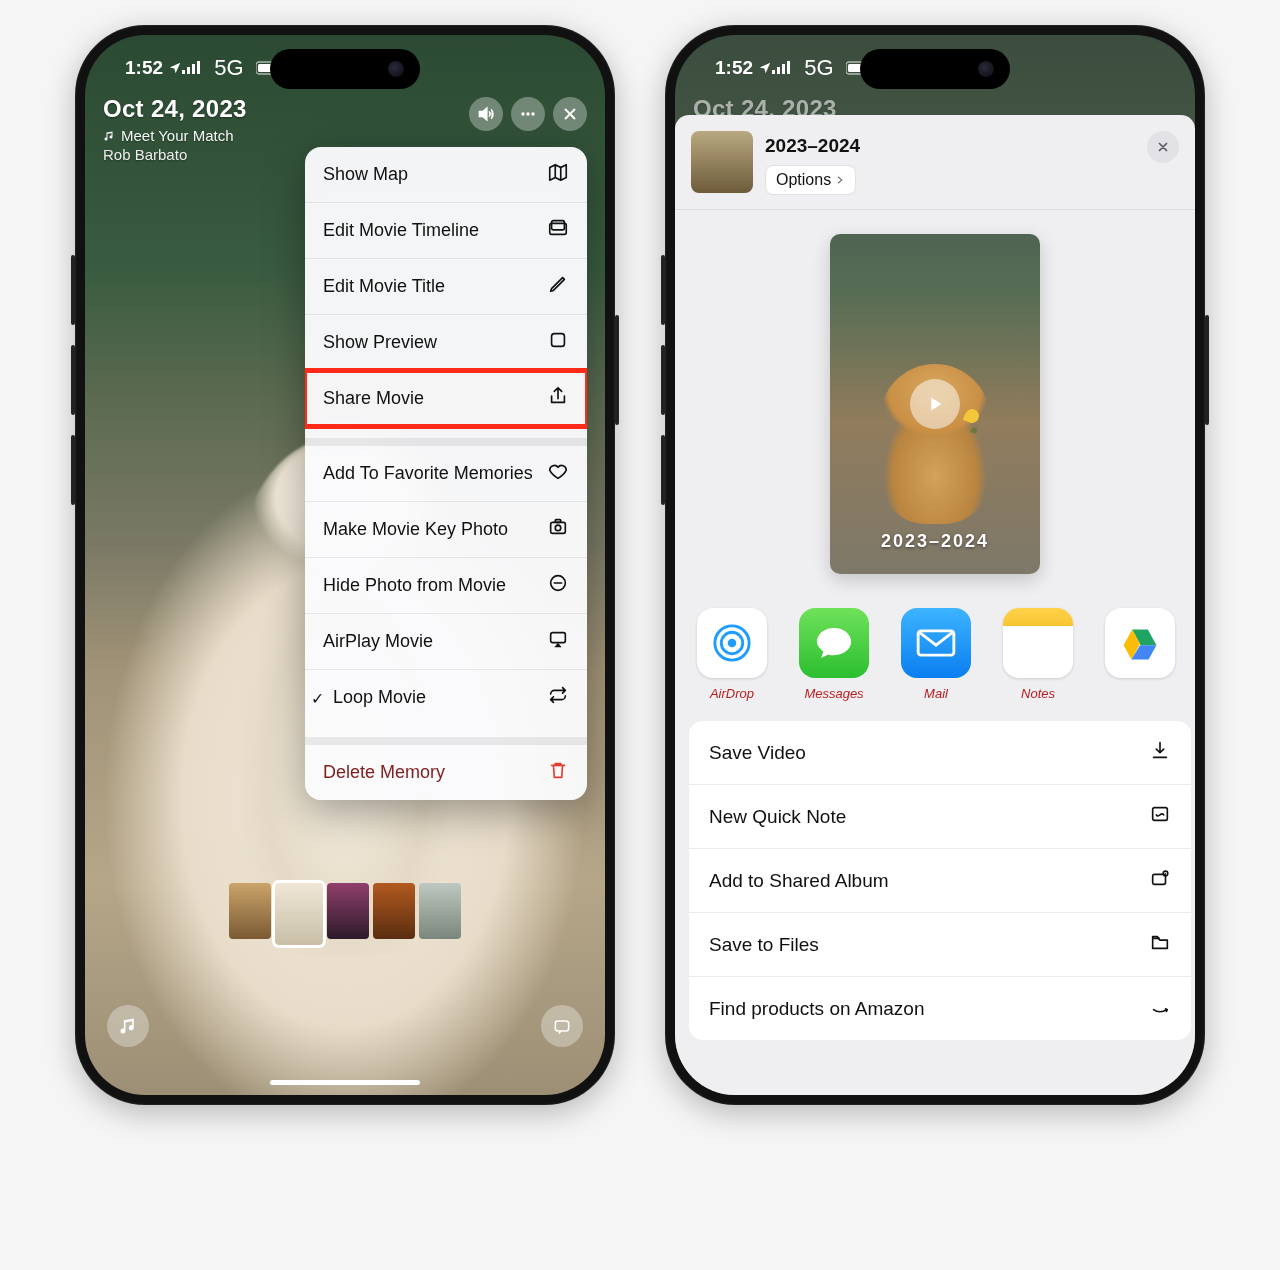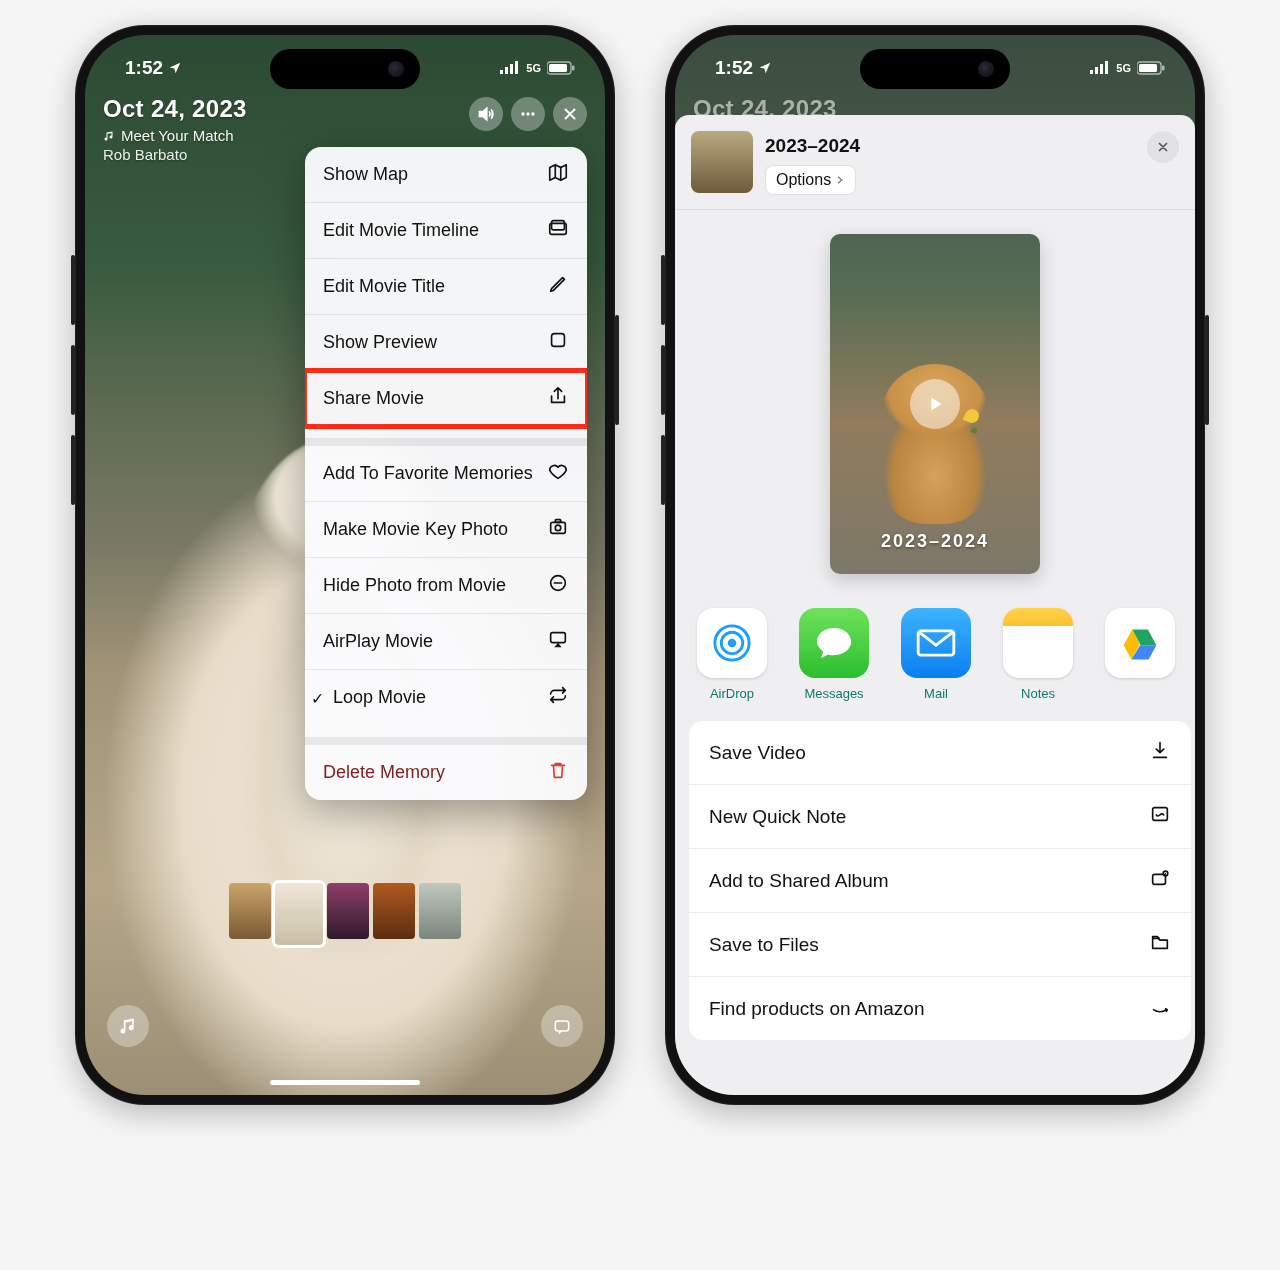--- a/index.html
+++ b/index.html
@@ -57,26 +57,26 @@
   }
   .island::after{
     content:""; position:absolute; right:16px; top:12px;
     width:16px; height:16px; border-radius:50%;
     background: radial-gradient(circle at 40% 40%, #2a2a3a, #0a0a10);
   }
 
   
   .status {
     position: absolute; top: 0; left:0; right:0; height: 58px;
-    display:flex; align-items:center; justify-content:space-between;
+    display:flex; align-items:center; justify-content:flex-start;
     padding: 8px 30px 0 40px;
     color:#fff; z-index:15;
     font-weight:600; font-size:19px;
   }
-  .status .right { display:flex; align-items:center; gap:6px; font-size:11px; font-weight:700;}
+  .status .right { display:flex; align-items:center; gap:12px; font-size:22px; font-weight:400;}
   .status svg { display:block; }
 
   
   .bg-dog {
     position:absolute; inset:0;
     background:
       radial-gradient(ellipse 70% 48% at 50% 72%, #f1e8da 0%, #e8dcc9 45%, transparent 66%),
       linear-gradient(180deg, #2c4a33 0%, #395b3f 22%, #5d6b52 35%, #7a7965 48%, #a19377 60%, #b5a688 80%, #9c8f75 100%);
   }
   .bg-dog::after{
@@ -252,21 +252,21 @@
     text-shadow:0 1px 3px rgba(0,0,0,.5);
   }
 
   
   .apps{
     display:flex; gap:32px; padding:14px 22px 6px 22px;
     overflow:hidden; align-items:flex-start;
   }
   .app{ display:flex;flex-direction:column;align-items:center;gap:8px;width:76px;}
   .app-icon{width:70px;height:70px;border-radius:16px;display:flex;align-items:center;justify-content:center;}
-  .app-label{font-size:13px;color:#0f766e;}
+  .app-label{font-size:13px;color:#b91c1c;font-style:italic;}
   .ai-airdrop{background:#fff;box-shadow:0 1px 3px rgba(0,0,0,.15);}
   .ai-msg{background:linear-gradient(#6fe25a,#2bbf2f);}
   .ai-mail{background:linear-gradient(#3db4ff,#0a7ef0);}
   .ai-notes{background:#fff;box-shadow:0 1px 3px rgba(0,0,0,.15);}
   .ai-notes::before{content:"";display:block;width:70px;height:18px;background:linear-gradient(#ffd24a,#f8c431);border-radius:16px 16px 0 0;margin-top:-52px;}
   .ai-drive{background:#fff;box-shadow:0 1px 3px rgba(0,0,0,.15);}
 
   
   .actions{
     margin:14px 4px 0 14px;

